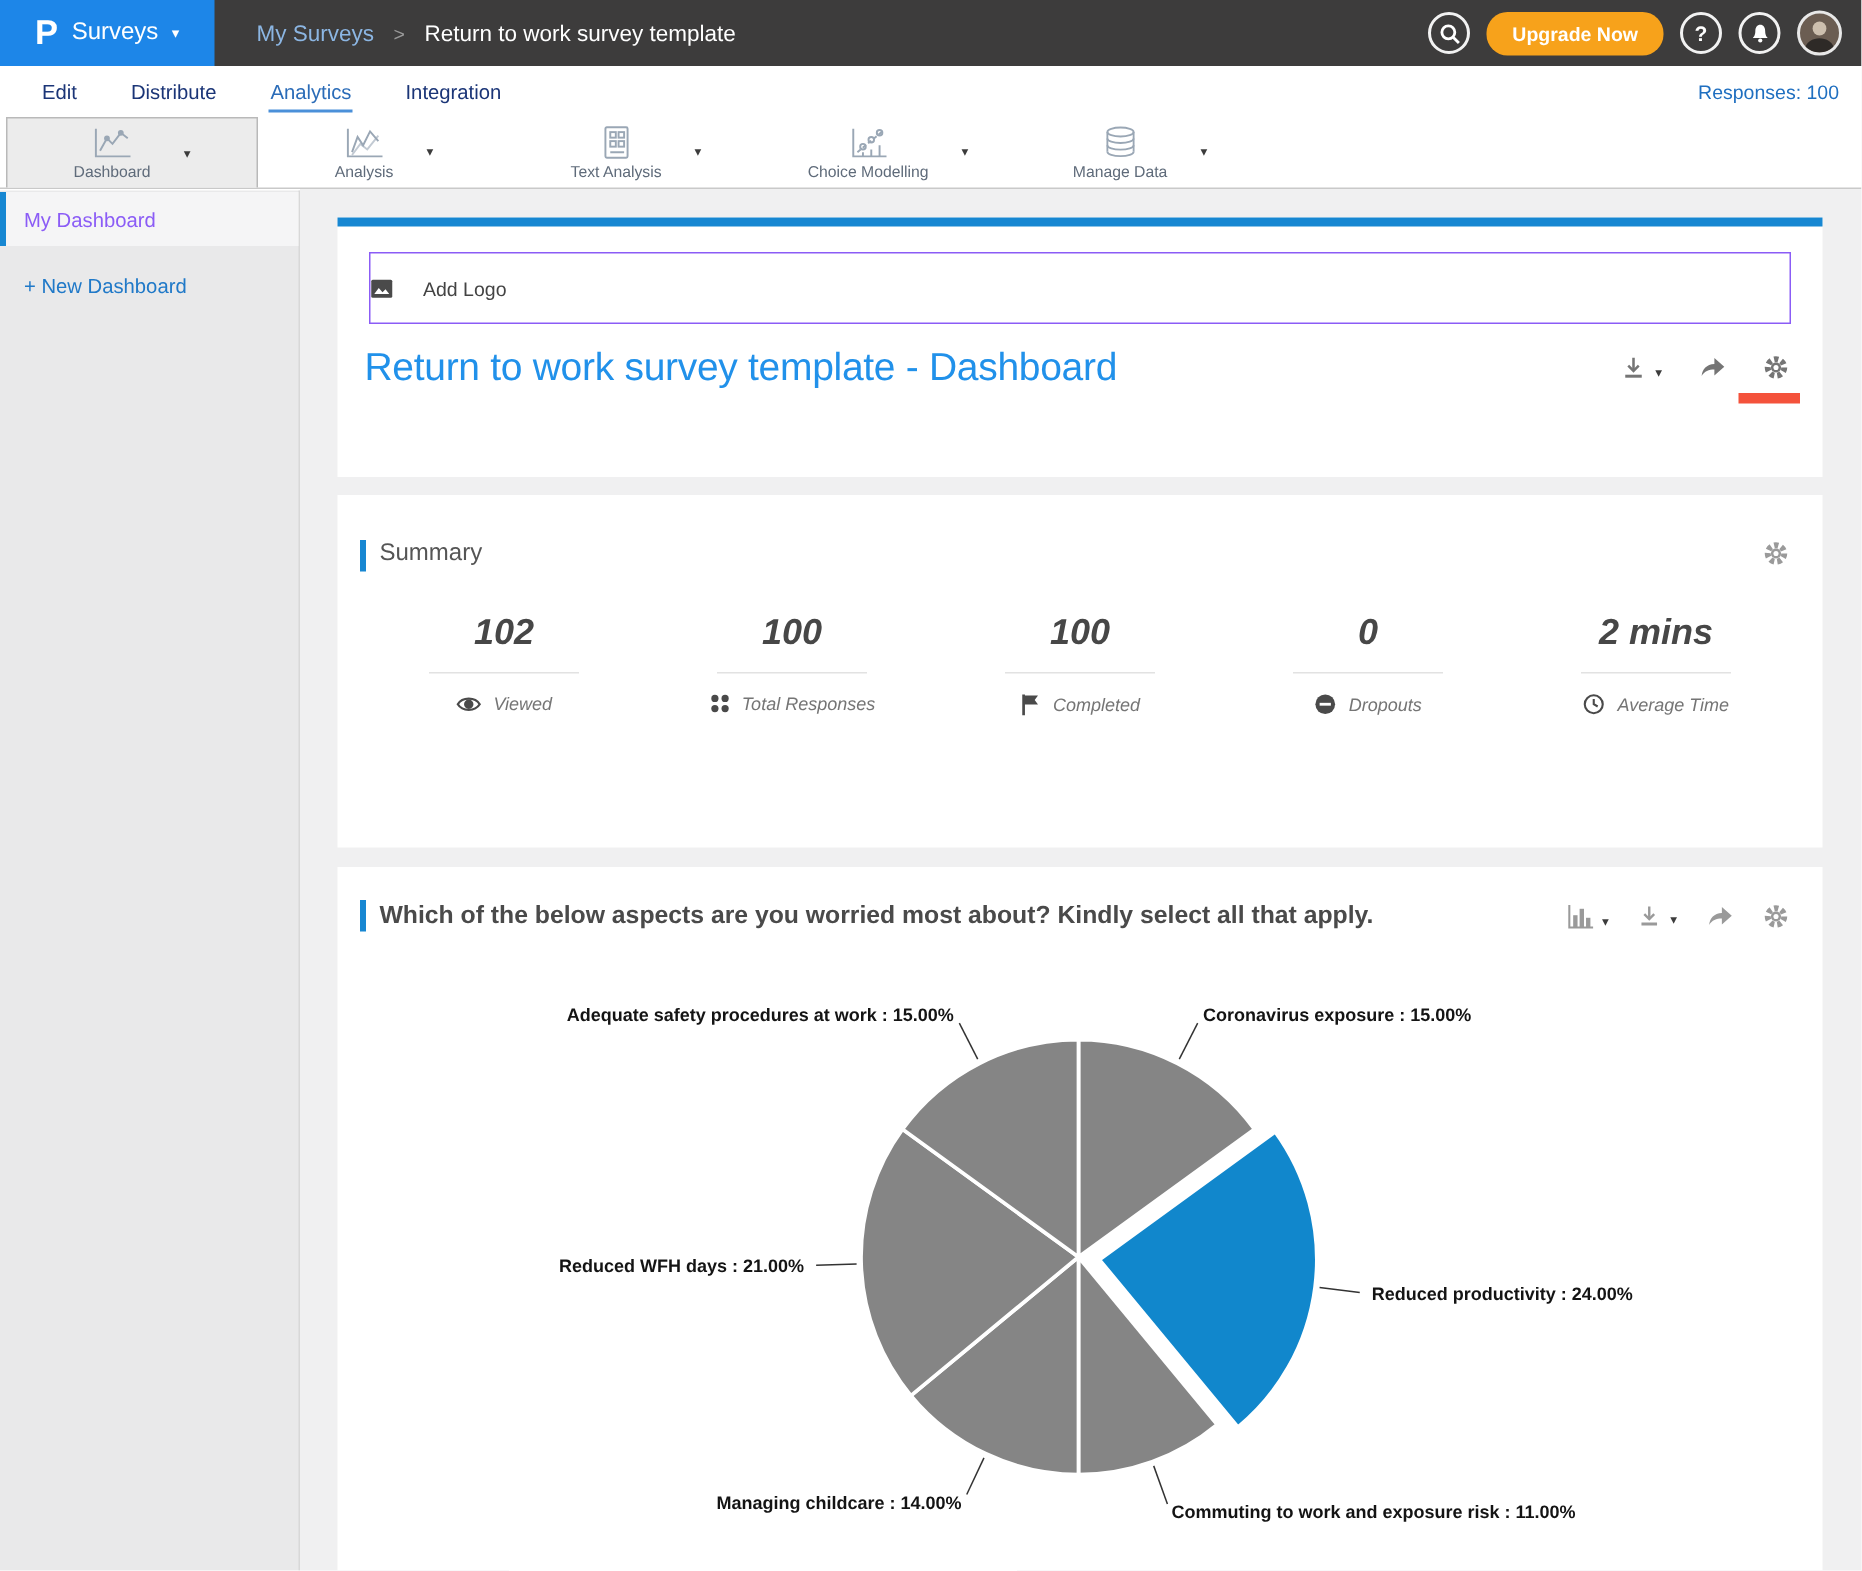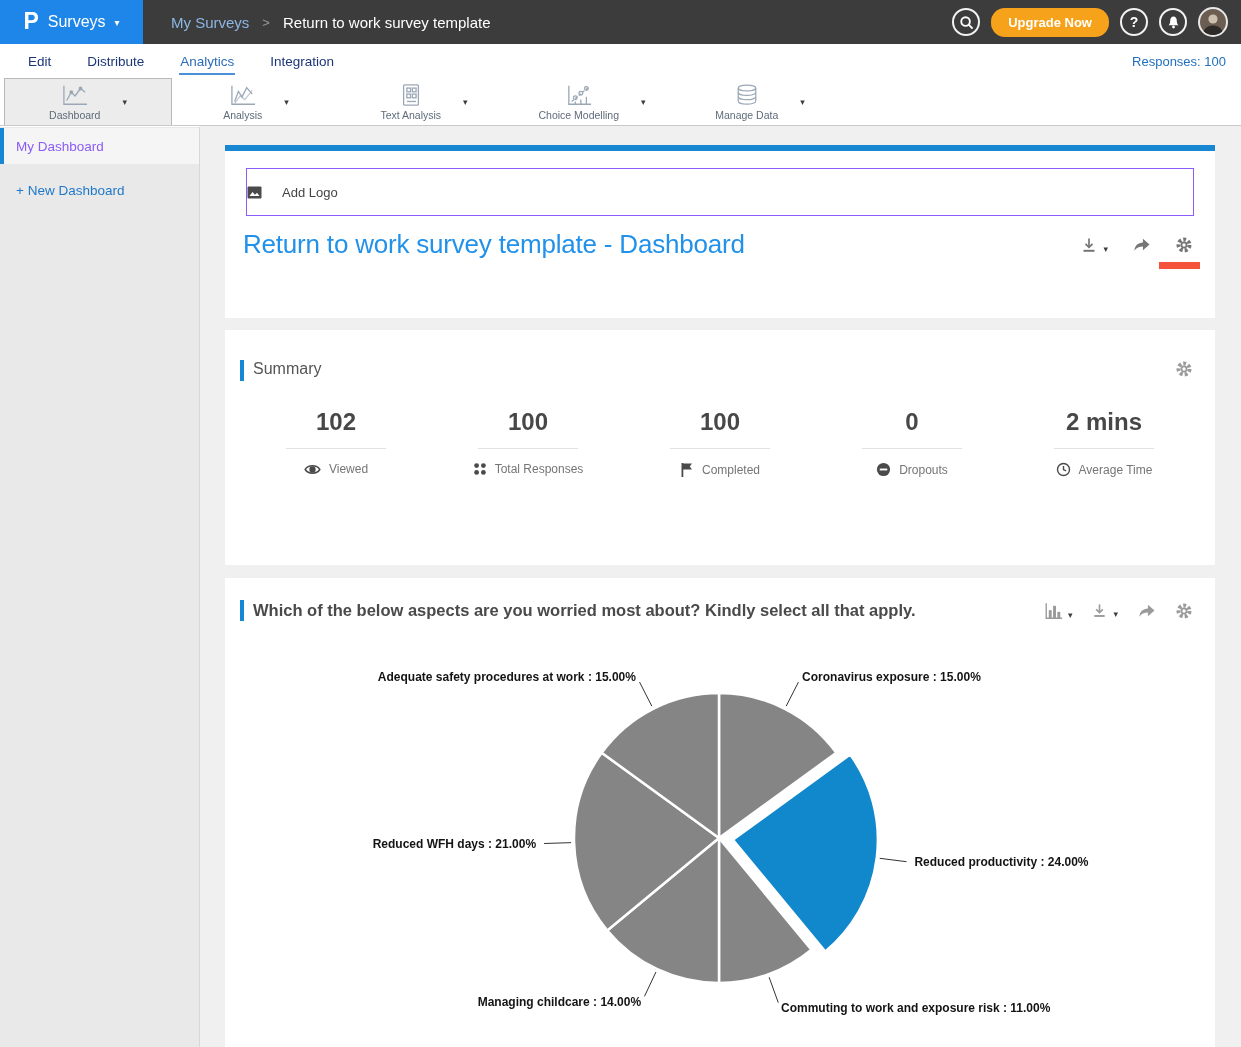--- a/index.html
+++ b/index.html
@@ -71,21 +71,21 @@
   .hicon { cursor:pointer; display:flex; align-items:flex-end; gap:2px; }
   .red-annotation { position:absolute; right:15px; top:111px; width:41px; height:7px;
     background:#f4523b; }
 
   
   .summary-card { position:absolute; top:204px; left:25px; width:990px; height:235px; background:#fff; }
   .card-header { display:flex; align-items:flex-start; padding:30px 22px 0 15px; }
   .accent-bar { width:4px; height:21px; background:#1787d2; }
   .card-title { margin-left:9px; font-size:16px; color:#555; }
   .card-gear { margin-left:auto; color:#9a9a9a; cursor:pointer; }
-  .stats { display:flex; margin-top:27px; padding:0 15px; }
+  .stats { display:flex; margin-top:27px; padding:0 15px;font-style:italic; }
   .stat { flex:1; text-align:center; }
   .stat-value { font-size:24px; font-weight:bold; color:#474747; }
   .stat-divider { width:100px; height:1px; background:#e2e2e2; margin:12px auto 0; }
   .stat-label { margin-top:13px; display:flex; align-items:center; justify-content:center;
     gap:8px; font-size:12px; color:#757575; }
   .stat-label svg { color:#4a4a4a; }
 
   
   .question-card { position:absolute; top:452px; left:25px; width:990px; height:475px; background:#fff; }
   .q-header { display:flex; align-items:center; padding:22px 22px 0 15px;justify-content:flex-end; }

